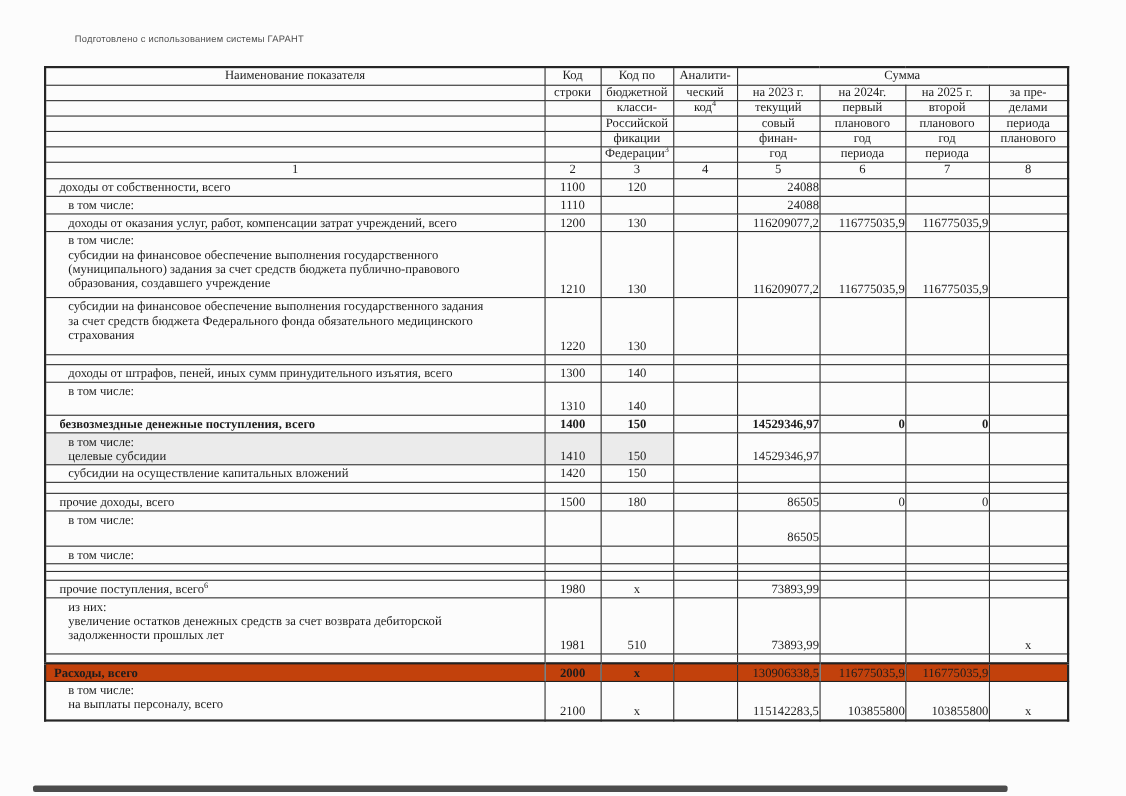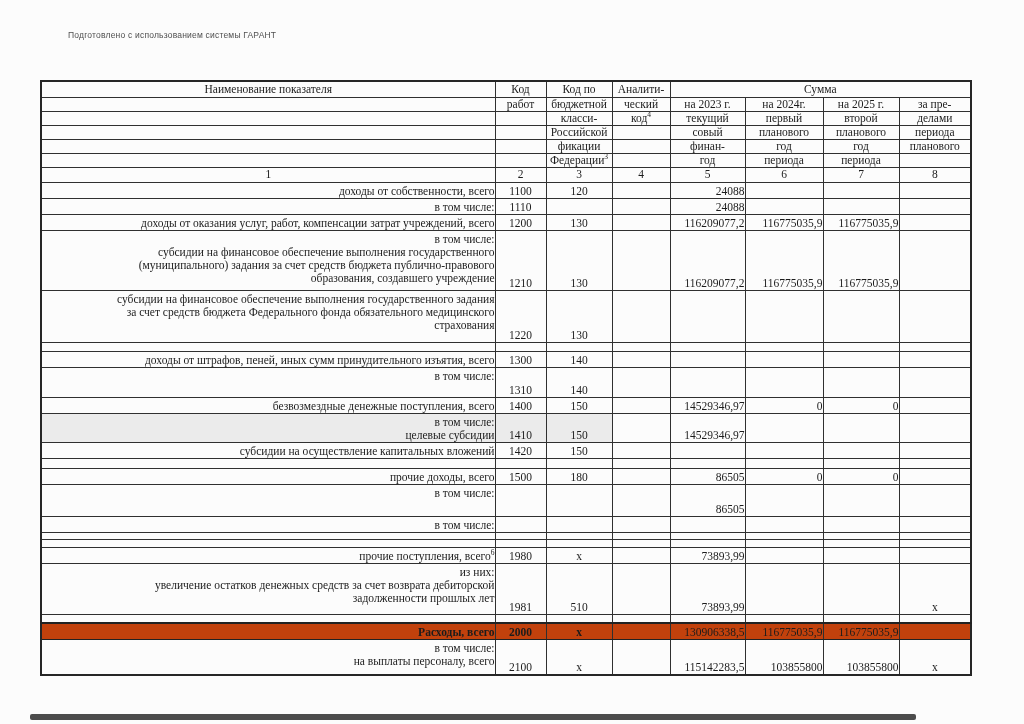--- a/index.html
+++ b/index.html
@@ -7,38 +7,38 @@
     width:1024px;height:724px;position:relative;overflow:hidden;
     background:#fcfcfc;color:#1c1c1c;
     font-family:"Liberation Serif","DejaVu Serif",serif;
   }
   .watermark{
     position:absolute;left:68px;top:30px;
     font-family:"Liberation Sans","DejaVu Sans",sans-serif;
     font-size:8.5px;color:#4f4f4f;letter-spacing:.2px;
   }
   table.budget{
-    position:absolute;left:40px;top:80px;width:930px;
+    position:absolute;left:40px;top:60px;width:930px;
     border-collapse:collapse;table-layout:fixed;
     border:2px solid #262626;
   }
   table.budget td{
     border:1px solid #303030;
     padding:0;overflow:hidden;
     font-size:11.5px;line-height:13px;
   }
   thead td{
     text-align:center;vertical-align:middle;
     font-size:11px;line-height:11px;white-space:nowrap;
   }
   thead tr.hr1{height:16px}
   thead tr.hmid{height:13px}
   thead tr.hnum{height:15px}
   tbody td{vertical-align:bottom;padding-bottom:2px;}
-  tbody td.name{vertical-align:top;padding-top:2px;padding-bottom:0;text-align:right;}
+  tbody td.name{vertical-align:top;padding-top:2px;padding-bottom:0;}
   .ln{white-space:nowrap;}
   .ind0{padding-left:7px}
   .ind1{padding-left:12px}
   .ind2{padding-left:20px}
   .b{font-weight:bold}
   td.ctr{text-align:center}
   td.num{text-align:right;padding-right:5px}
   sup{font-size:7.5px;line-height:0;}
   tr.shade13 td:nth-child(1),
   tr.shade13 td:nth-child(2),
@@ -69,21 +69,21 @@
   <thead>
     <tr class="hr1">
       <td>Наименование показателя</td>
       <td>Код</td>
       <td>Код по</td>
       <td>Аналити-</td>
       <td colspan="4">Сумма</td>
     </tr>
     <tr class="hmid">
       <td></td>
-      <td>работ</td>
+      <td>строки</td>
       <td>бюджетной</td>
       <td>ческий</td>
       <td>на 2023 г.</td>
       <td>на 2024г.</td>
       <td>на 2025 г.</td>
       <td>за пре-</td>
     </tr>
     <tr class="hmid">
       <td></td>
       <td></td>
@@ -228,21 +228,21 @@
           <div class="ln ind2">в том числе:</div>
         </td>
         <td class="ctr code">1310</td>
         <td class="ctr kbk">140</td>
         <td class="ctr an"></td>
         <td class="num v1"></td>
         <td class="num v2"></td>
         <td class="num v3"></td>
         <td class="ctr v4"></td>
       </tr>
-      <tr style="height: 14px;">
+      <tr style="height: 14px; font-weight: bold;">
         <td class="name">
           <div class="ln ind1">безвозмездные денежные поступления, всего</div>
         </td>
         <td class="ctr code">1400</td>
         <td class="ctr kbk">150</td>
         <td class="ctr an"></td>
         <td class="num v1">14529346,97</td>
         <td class="num v2">0</td>
         <td class="num v3">0</td>
         <td class="ctr v4"></td>

